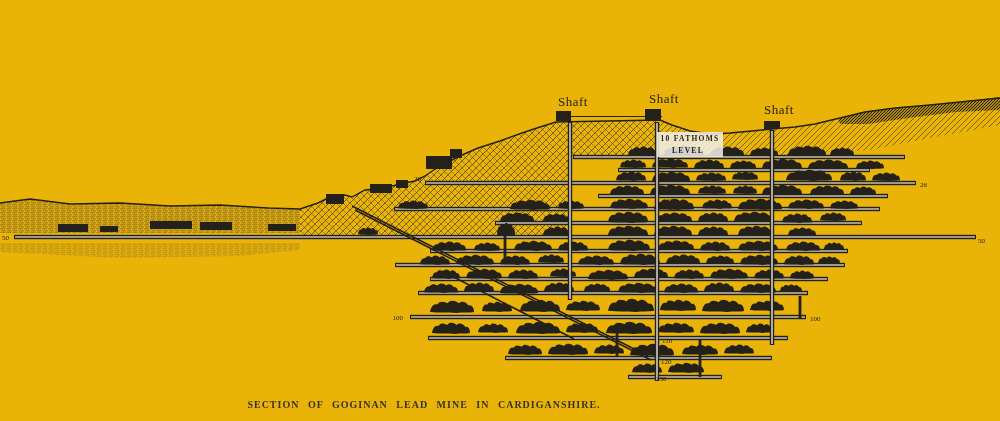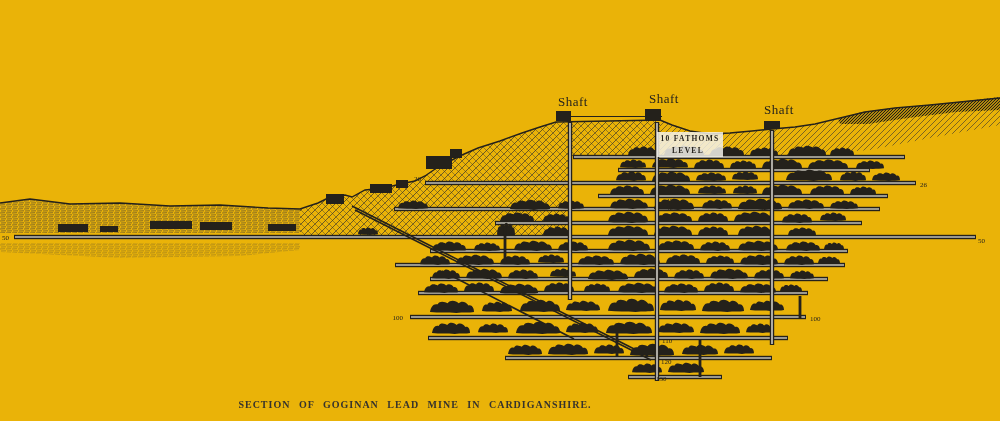--- a/index.html
+++ b/index.html
@@ -1,18 +1,18 @@
 <!DOCTYPE html>
 <html><head>
 <meta charset="utf-8">
 <style>
   html,body{margin:0;padding:0;}
   .page{position:relative;width:1000px;height:421px;background:#eab308;overflow:hidden;
         font-family:"Liberation Serif",serif;}
-  .caption{position:absolute;left:0;top:399px;width:830px;text-align:center;
+  .caption{position:absolute;left:9px;top:399px;width:830px;text-align:center;
            font-size:10px;letter-spacing:1px;word-spacing:5px;color:#36332d;
            font-weight:bold;}
   svg{position:absolute;left:0;top:0;}
   svg text{font-family:"Liberation Serif",serif;fill:#26231d;}
   .shaft-label{font-size:13px;letter-spacing:.5px;}
   .fathoms-label{font-size:7.5px;font-weight:bold;letter-spacing:1.3px;}
   .depth-num{font-size:7px;}
 </style>
 </head>
 <body>

